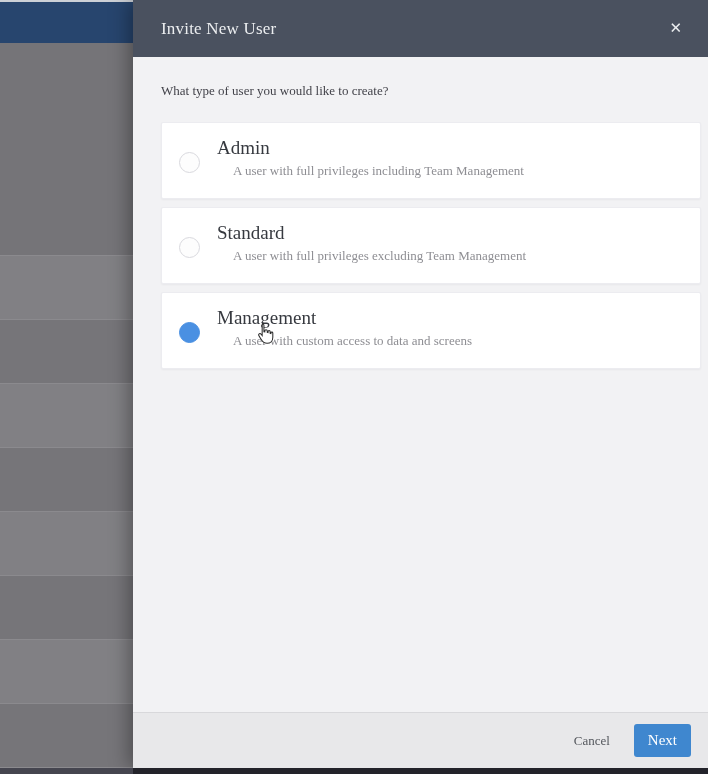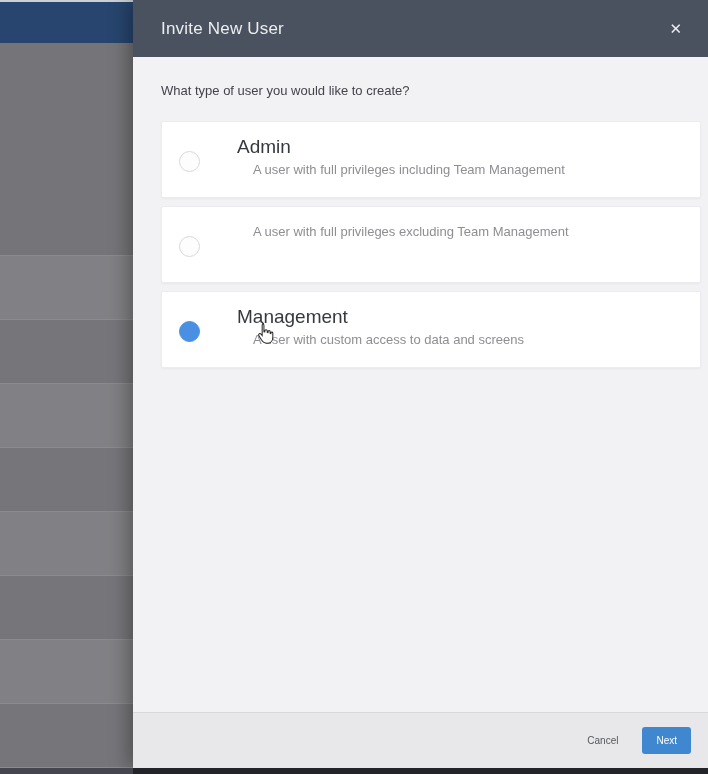--- a/index.html
+++ b/index.html
@@ -1,21 +1,21 @@
 <!DOCTYPE html>
 <html style="--top-bar: #27456e; --top-line: #ccd0d6; --overlay-gray: #757478; --stripe-light: #818084; --stripe-dark: #767579; --stripe-line: #8b8a8e; --header-bg: #4a515f; --header-text: #eceef0; --body-bg: #f2f2f4; --card-bg: #ffffff; --card-border: #ececf0; --title-text: #36393f; --desc-text: #8e8e93; --question-text: #43434a; --radio-border: #d9d9de; --accent: #4a90e2; --footer-bg: #e8e8ea; --footer-border: #d8d8db; --cancel-text: #54575d; --next-bg: #3f87cf; --next-text: #ffffff; --bottom-strip-left: #45454f; --bottom-strip-right: #23232a;"><head>
 <meta charset="utf-8">
 <style>
   html,body{margin:0;padding:0;}
   body{
     width:708px;height:774px;overflow:hidden;position:relative;
     font-family:"Liberation Sans","DejaVu Sans",sans-serif;
     background:#757478;
   }
-  .stage{position:absolute;inset:0;}
+  .stage{position:absolute;inset:0;font-family:Liberation Serif, serif;}
 
   
   .backdrop{position:absolute;inset:0;background:var(--overlay-gray);}
   .top-line{position:absolute;top:0;left:0;width:133px;height:2px;background:var(--top-line);}
   .topbar{position:absolute;top:2px;left:0;width:133px;height:41px;background:var(--top-bar);}
   .content-block{position:absolute;top:43px;left:0;width:133px;height:212px;background:var(--overlay-gray);}
   .rows{
     position:absolute;top:255px;left:0;width:133px;height:513px;
     background:repeating-linear-gradient(
       to bottom,
@@ -42,44 +42,44 @@
     color:var(--header-text);font-size:15px;line-height:1;padding:6px;
     font-family:inherit;
   }
   .modal-body{flex:1 1 auto;padding:0 7px 0 28px;}
   .question{margin-top:26px;font-size:13px;color:var(--question-text);}
   .options{margin-top:23px;}
   .option-card{
     box-sizing:border-box;height:77px;margin-bottom:8px;
     background:var(--card-bg);border:1px solid var(--card-border);border-radius:2px;
     box-shadow:0 1px 2px rgba(40,40,60,.05);
-    display:flex;align-items:flex-start;padding:13px 16px 0 17px;cursor:pointer;gap:20px;
+    display:flex;align-items:flex-start;padding:13px 16px 0 17px;cursor:pointer;
   }
   .radio{
     flex:0 0 21px;width:21px;height:21px;margin-top:16px;border-radius:50%;
     box-sizing:border-box;background:#fdfdfd;border:1px solid var(--radio-border);
   }
   .radio.selected{background:var(--accent);border-color:var(--accent);}
   .option-text{margin-left:17px;}
   .option-title{font-size:19px;line-height:23px;color:var(--title-text);}
   .option-desc{margin-top:4px;font-size:13px;color:var(--desc-text);margin-left:16px;}
 
   .modal-footer{
     flex:0 0 55px;height:55px;background:var(--footer-bg);
     border-top:1px solid var(--footer-border);
     display:flex;align-items:center;justify-content:flex-end;
     padding-right:17px;gap:22px;
   }
   .cancel-btn{
     background:none;border:none;cursor:pointer;font-family:inherit;
-    font-size:10px;color:var(--cancel-text);padding:6px 2px;
+    font-size:13px;color:var(--cancel-text);padding:6px 2px;
   }
   .next-btn{
     background:var(--next-bg);color:var(--next-text);border:none;cursor:pointer;
-    font-family:inherit;font-size:10px;padding:8px 14px;border-radius:3px;
+    font-family:inherit;font-size:15px;padding:8px 14px;border-radius:3px;
   }
 
   
   .bottom-strip{position:absolute;left:0;bottom:0;width:708px;height:6px;display:flex;}
   .bs-left{width:133px;height:100%;background:var(--bottom-strip-left);}
   .bs-right{flex:1;height:100%;background:var(--bottom-strip-right);}
 
   
   .cursor{position:absolute;left:255px;top:320px;width:21px;height:27px;pointer-events:none;}
 </style>
@@ -111,20 +111,21 @@
           <span class="radio"></span>
           <div class="option-text">
             <div class="option-title">Admin</div>
             <div class="option-desc">A user with full privileges including Team Management</div>
           </div>
         </div>
 
         <div class="option-card">
           <span class="radio"></span>
           <div class="option-text">
+            <div class="option-title">Standard</div>
             <div class="option-desc">A user with full privileges excluding Team Management</div>
           </div>
         </div>
 
         <div class="option-card">
           <span class="radio selected"></span>
           <div class="option-text">
             <div class="option-title">Management</div>
             <div class="option-desc">A user with custom access to data and screens</div>
           </div>

